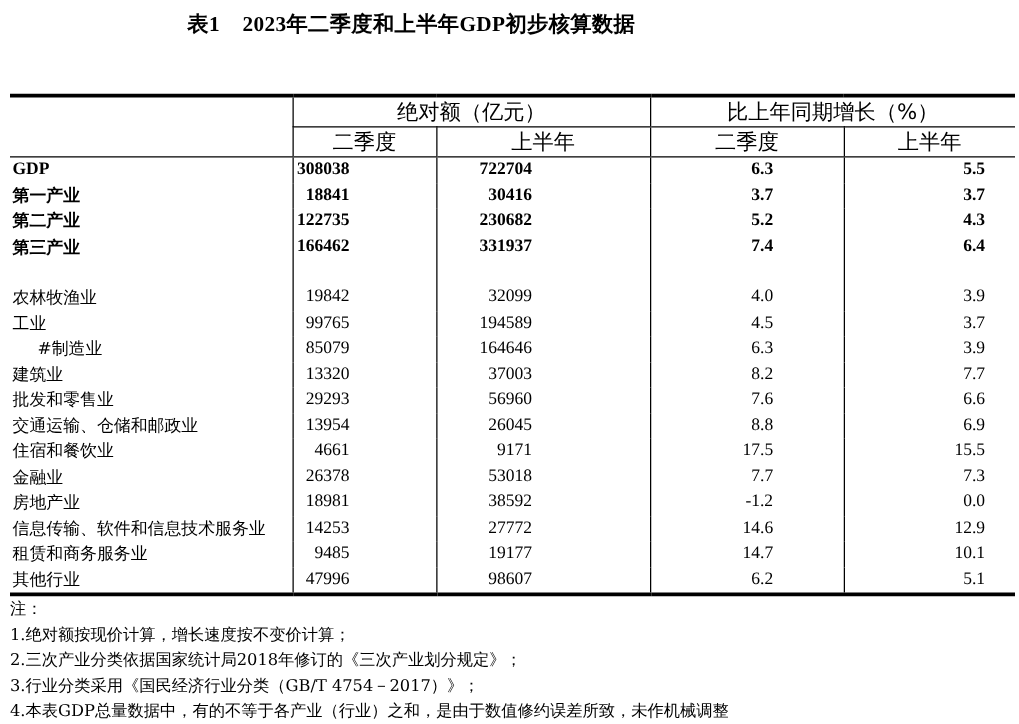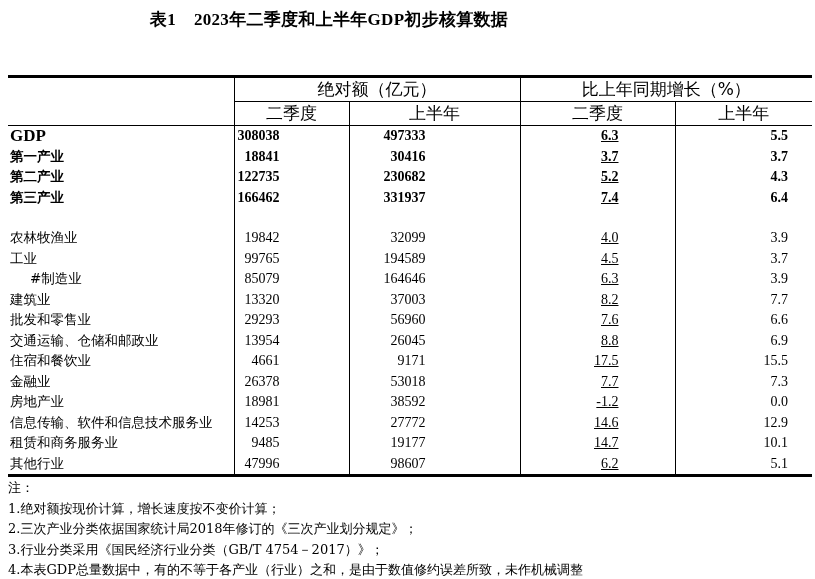--- a/index.html
+++ b/index.html
@@ -29,25 +29,25 @@
   }
   table.gdp thead tr.h1 th { border-bottom: 1px solid #000; }
   table.gdp thead tr.h2 th { border-bottom: 1.5px solid #000; }
   table.gdp .vl { border-left: 1.5px solid #000; }
   table.gdp .vl-thin { border-left: 1px solid #000; }
   table.gdp td { height: 20.5px; padding: 0; white-space: nowrap; }
   table.gdp td.lbl {
     font-family: "DejaVu Sans", "Liberation Sans", sans-serif; font-size: 13.5px; padding-left: 2px;
   }
   table.gdp tr.bold td.lbl { font-weight: bold; font-family: Liberation Sans, sans-serif; }
-  table.gdp tr.bold td.lbl.gdp-lbl { font-family: "Liberation Serif", serif; font-size: 17px; }
+  table.gdp tr.bold td.lbl.gdp-lbl { font-family: "Liberation Serif", serif; font-size: 14px; }
   table.gdp td.num { text-align: right; font-family: "Liberation Serif", serif; font-size: 14px; }
   table.gdp td.n1 { padding-right: 69px; }
   table.gdp td.n2 { padding-right: 94px; }
-  table.gdp td.n3 { padding-right: 56px; text-decoration: underline; }
+  table.gdp td.n3 { padding-right: 56px; }
   table.gdp td.n4 { padding-right: 24px; }
   table.gdp tr.bold td.num { font-weight: bold; }
   table.gdp tr.spacer td { height: 20px; }
   table.gdp tr.last td { border-bottom: 3px solid #000; }
   table.gdp td.indent { padding-left: 22px; }
   .notes {
     position: absolute; left: 8px; top: 478px; width: 800px;
     font-family: "DejaVu Serif", "Liberation Serif", serif; font-size: 13px; line-height: 20.5px;
   }
   .notes div { white-space: nowrap; }
@@ -78,21 +78,21 @@
       <th class="vl">二季度</th>
       <th class="vl-thin">上半年</th>
       <th class="vl">二季度</th>
       <th class="vl-thin">上半年</th>
     </tr>
   </thead>
   <tbody>
     <tr class="bold">
       <td class="lbl gdp-lbl">GDP</td>
       <td class="num n1 vl">308038</td>
-      <td class="num n2 vl-thin">497333</td>
+      <td class="num n2 vl-thin">722704</td>
       <td class="num n3 vl">6.3</td>
       <td class="num n4 vl-thin">5.5</td>
     </tr>
     <tr class="bold">
       <td class="lbl">第一产业</td>
       <td class="num n1 vl">18841</td>
       <td class="num n2 vl-thin">30416</td>
       <td class="num n3 vl">3.7</td>
       <td class="num n4 vl-thin">3.7</td>
     </tr>

